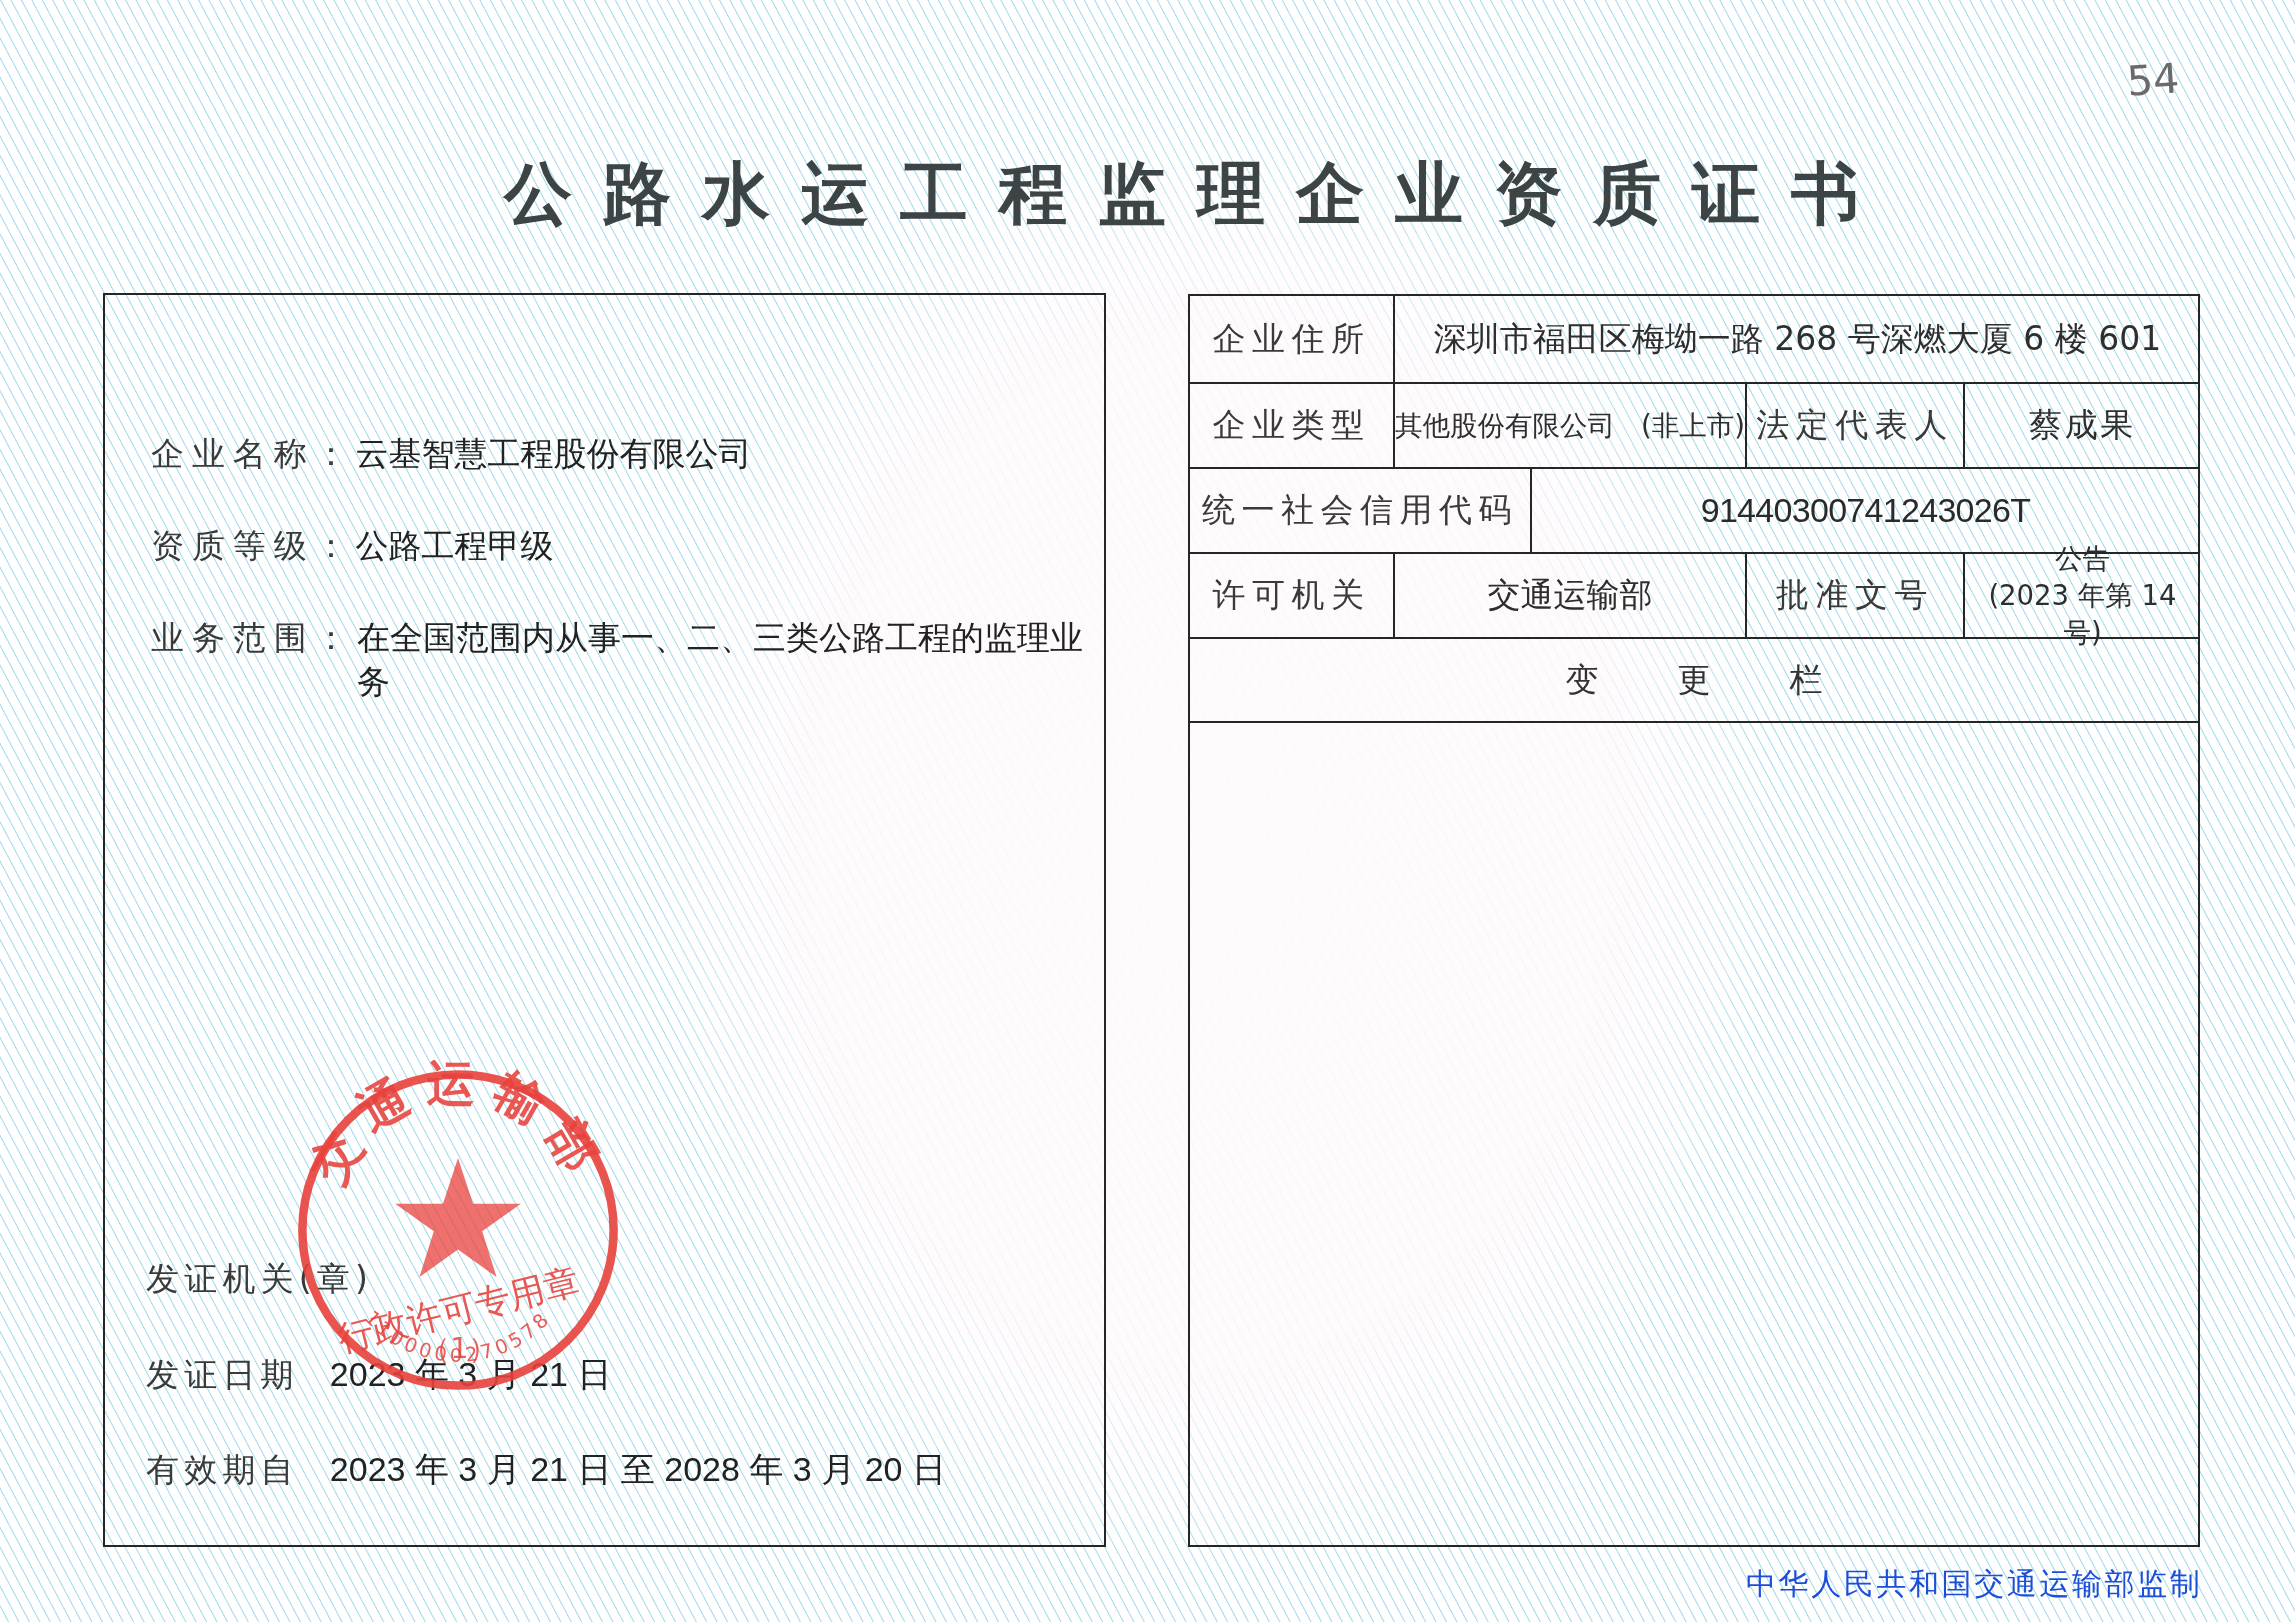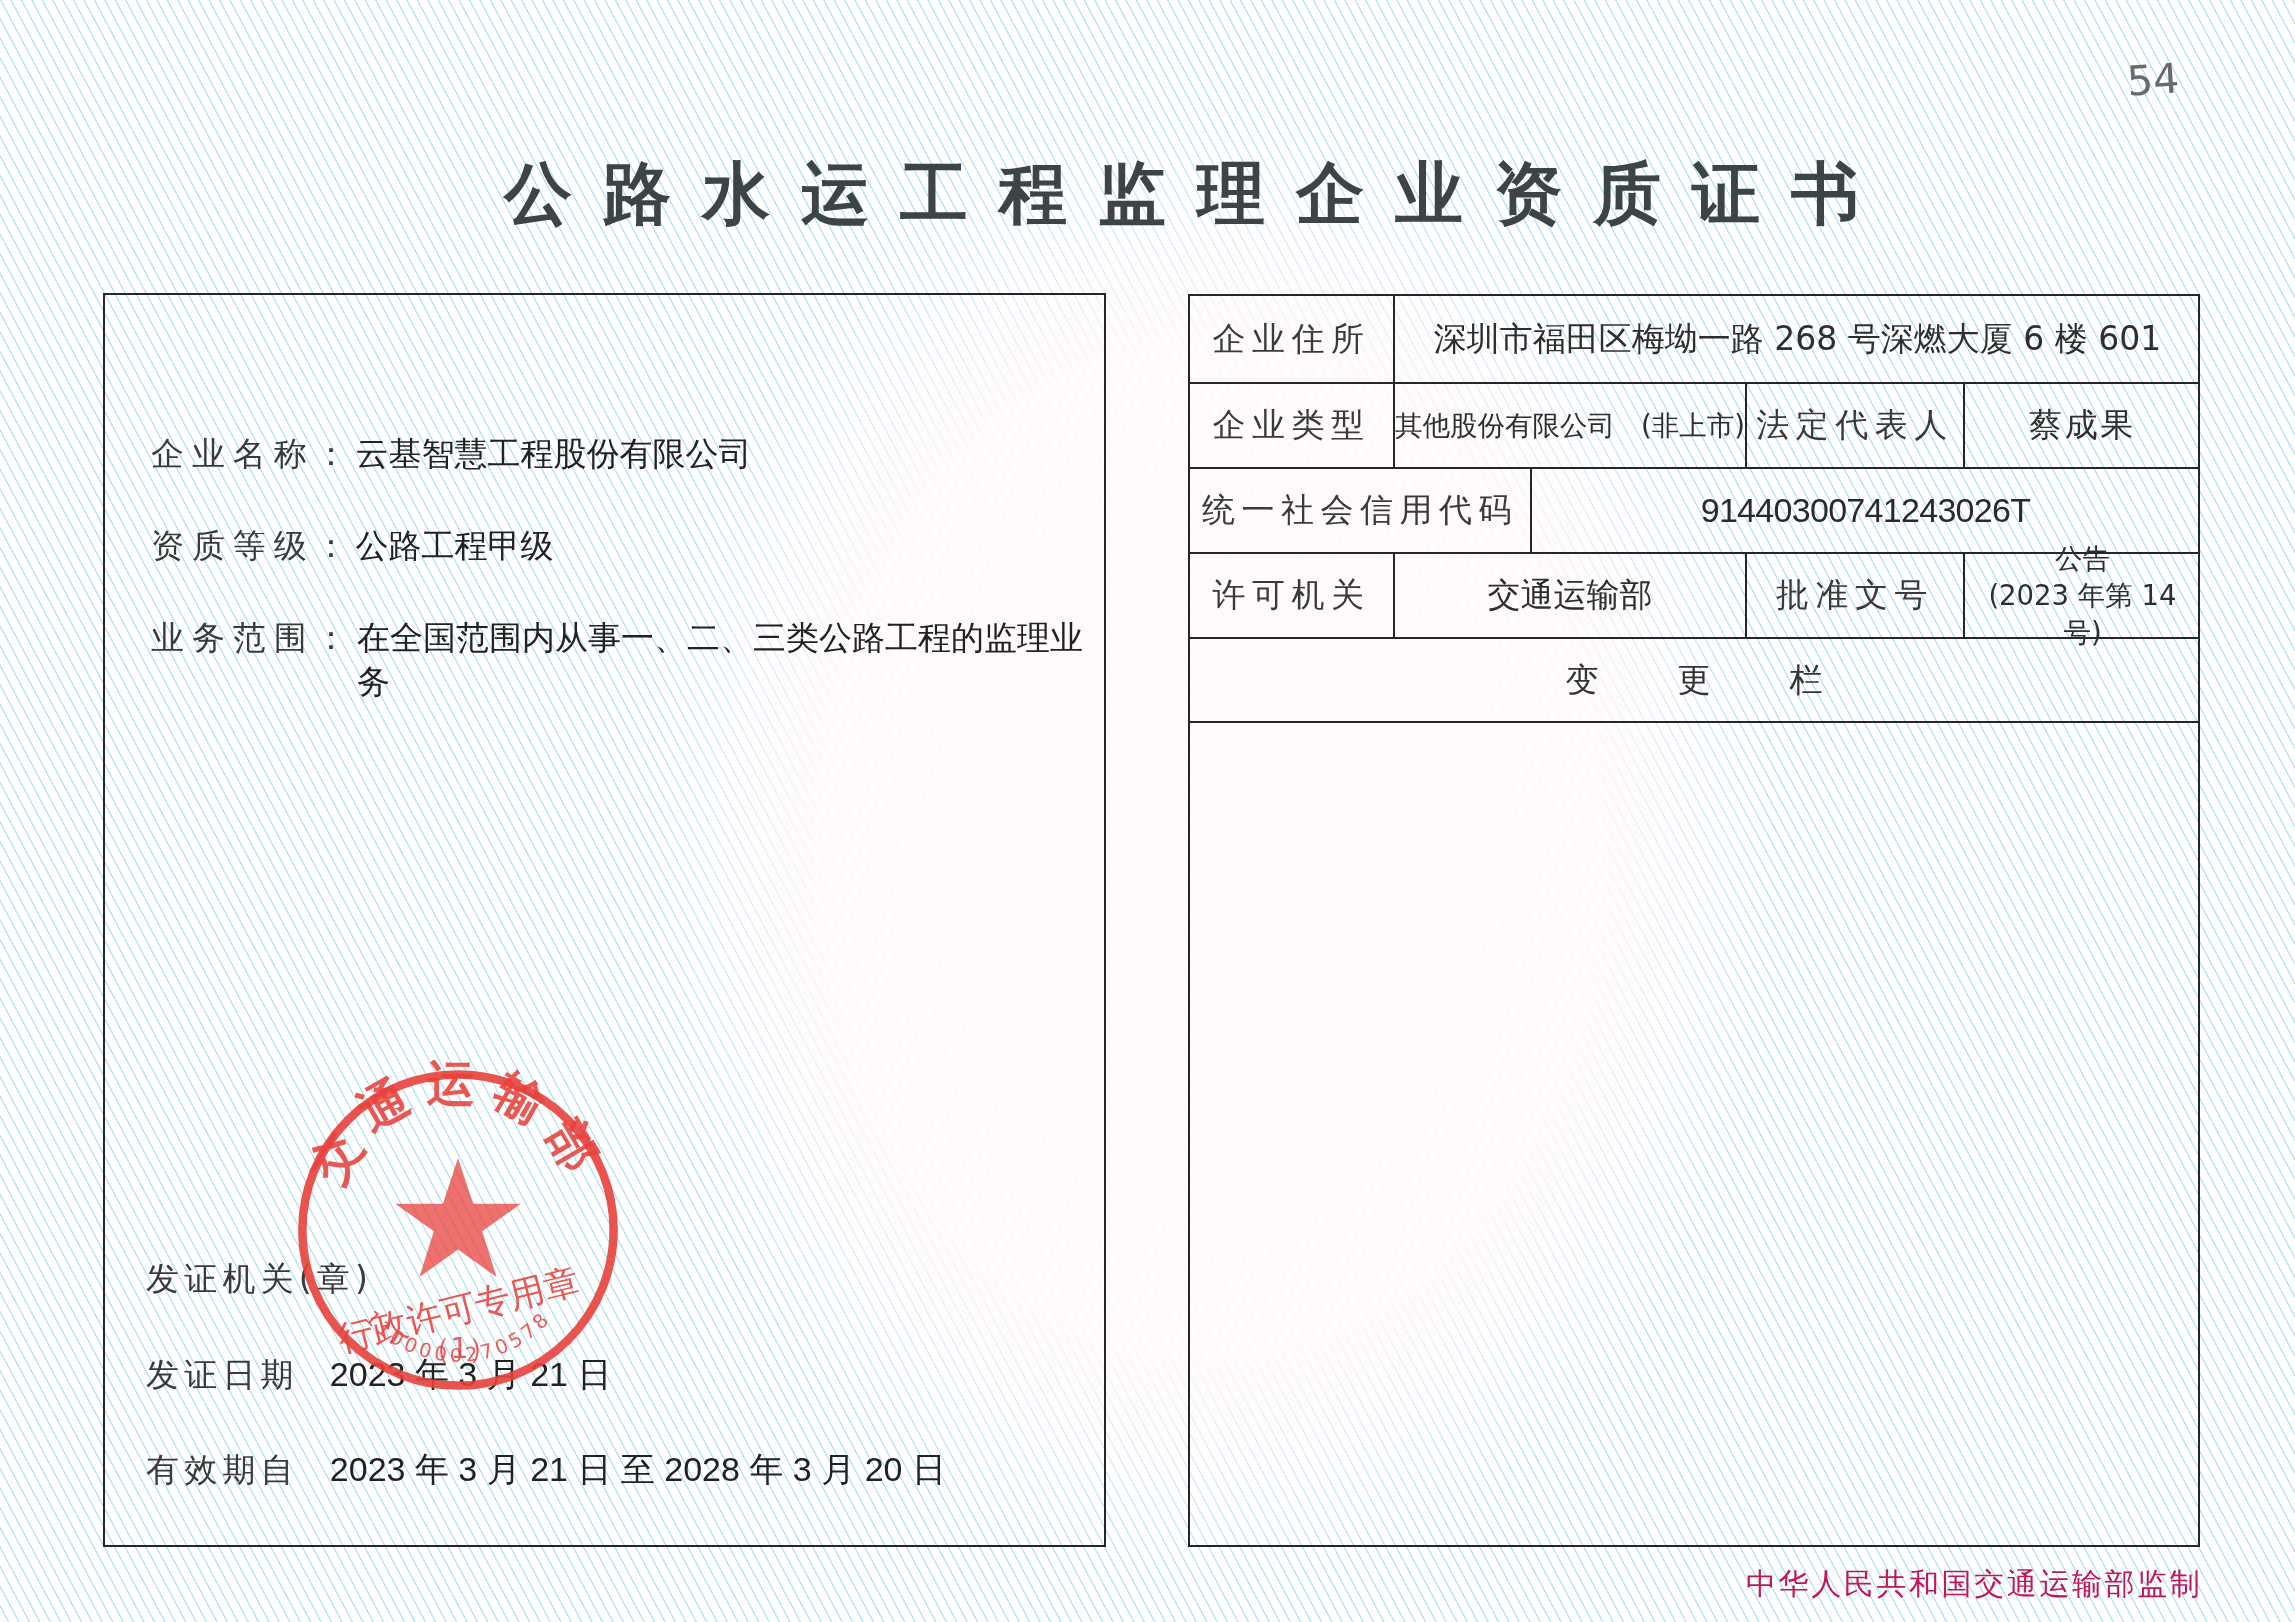--- a/index.html
+++ b/index.html
@@ -74,21 +74,21 @@
     position: absolute; top: 0; height: 100%; display: flex; align-items: center; justify-content: center;
     text-align: center; box-sizing: border-box; font-size: 33px; color: #2e2e2e;
   }
   .cell.div { border-right: 2px solid #262626; }
   .cell .lbl { letter-spacing: 6.5px; color: #3a3a3a; }
   .small { font-size: 27.5px; line-height: 37px; }
   .mono-num { font-family: "Liberation Sans", sans-serif; font-size: 34px; letter-spacing: -0.7px; color: #2a2a2a; }
   .change-title { letter-spacing: 79px; padding-left: 79px; font-size: 33px; color: #333; }
 
   .footer {
-    left: 1746px; top: 1564px; font-size: 30px; color: #be185d; letter-spacing: 2.6px; white-space: nowrap;
+    left: 1746px; top: 1564px; font-size: 30px; color: #1d4ed8; letter-spacing: 2.6px; white-space: nowrap;
   }
 </style>
 </head>
 <body>
 
 <div class="bg-waves"></div>
 <div class="bg-center"></div>
 
 <div class="layer title">公路水运工程监理企业资质证书</div>
 <div class="layer page-mark">54</div>

